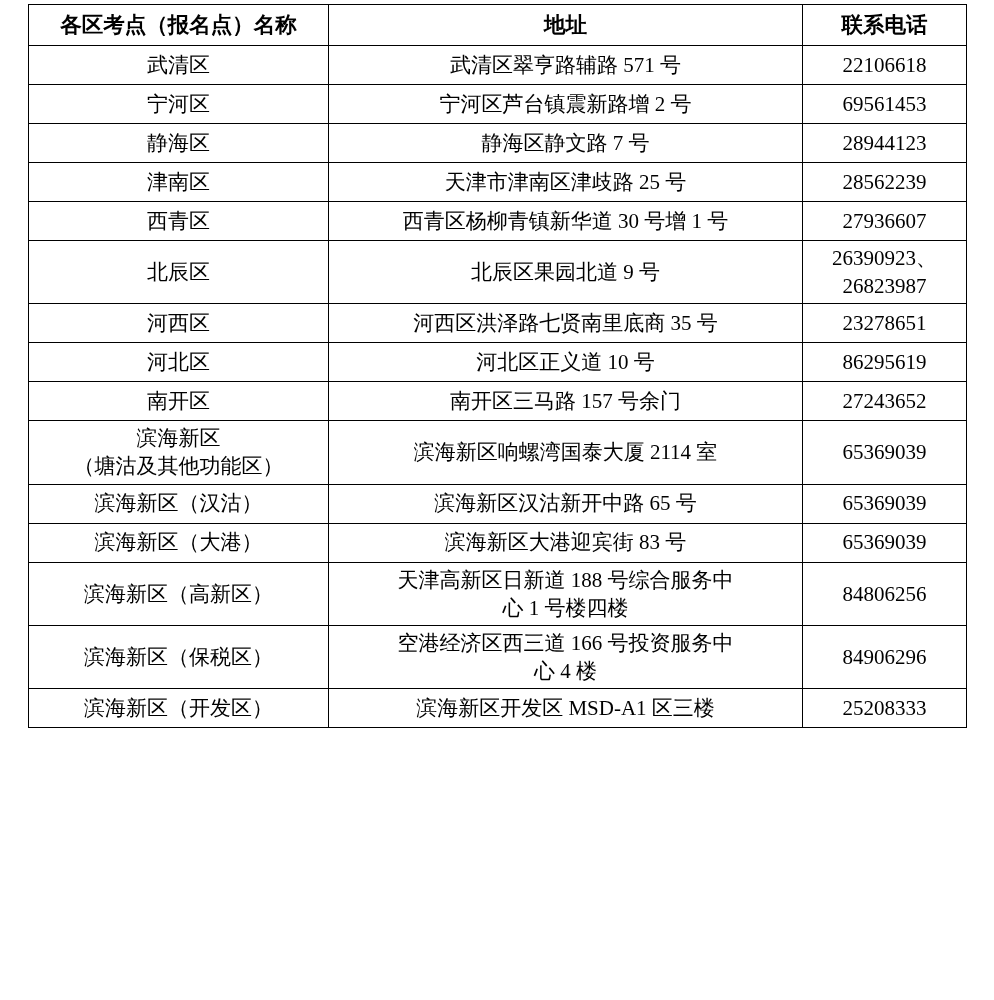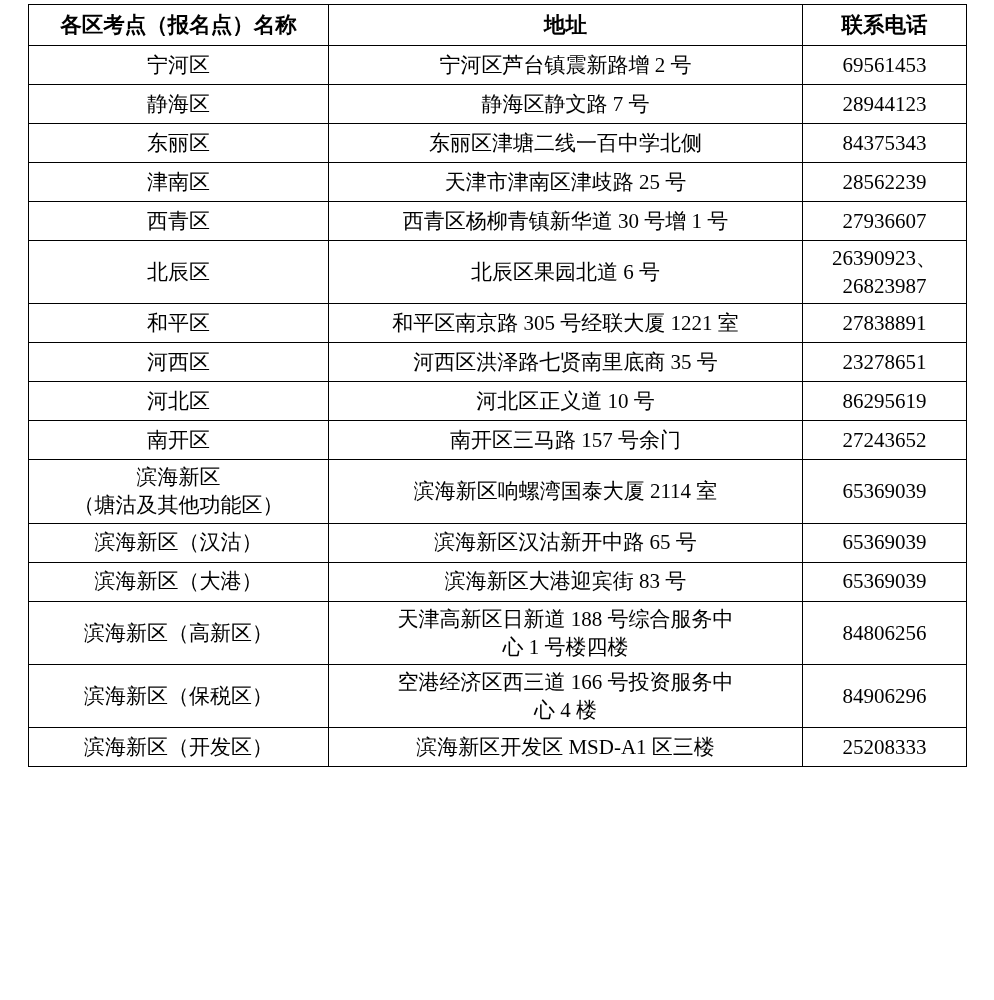--- a/index.html
+++ b/index.html
@@ -73,20 +73,37 @@
       <tr>
         <th>各区考点（报名点）名称</th>
         <th>地址</th>
         <th>联系电话</th>
       </tr>
     </thead>
     <tbody id="table-body">
         <tr>
           <td>
             <span class="cell-lines">
+              <span class="ln">武清区</span>
+            </span>
+          </td>
+          <td>
+            <span class="cell-lines">
+              <span class="ln">武清区翠亨路辅路 571 号</span>
+            </span>
+          </td>
+          <td>
+            <span class="cell-lines phone-multi">
+              <span class="ln">22106618</span>
+            </span>
+          </td>
+        </tr>
+        <tr>
+          <td>
+            <span class="cell-lines">
               <span class="ln">宁河区</span>
             </span>
           </td>
           <td>
             <span class="cell-lines">
               <span class="ln">宁河区芦台镇震新路增 2 号</span>
             </span>
           </td>
           <td>
             <span class="cell-lines phone-multi">
@@ -107,37 +124,20 @@
           </td>
           <td>
             <span class="cell-lines phone-multi">
               <span class="ln">28944123</span>
             </span>
           </td>
         </tr>
         <tr>
           <td>
             <span class="cell-lines">
-              <span class="ln">东丽区</span>
-            </span>
-          </td>
-          <td>
-            <span class="cell-lines">
-              <span class="ln">东丽区津塘二线一百中学北侧</span>
-            </span>
-          </td>
-          <td>
-            <span class="cell-lines phone-multi">
-              <span class="ln">84375343</span>
-            </span>
-          </td>
-        </tr>
-        <tr>
-          <td>
-            <span class="cell-lines">
               <span class="ln">津南区</span>
             </span>
           </td>
           <td>
             <span class="cell-lines">
               <span class="ln">天津市津南区津歧路 25 号</span>
             </span>
           </td>
           <td>
             <span class="cell-lines phone-multi">
@@ -163,44 +163,27 @@
           </td>
         </tr>
         <tr>
           <td>
             <span class="cell-lines">
               <span class="ln">北辰区</span>
             </span>
           </td>
           <td>
             <span class="cell-lines">
-              <span class="ln">北辰区果园北道 6 号</span>
+              <span class="ln">北辰区果园北道 9 号</span>
             </span>
           </td>
           <td>
             <span class="cell-lines phone-multi">
               <span class="ln">26390923、</span>
               <span class="ln">26823987</span>
-            </span>
-          </td>
-        </tr>
-        <tr>
-          <td>
-            <span class="cell-lines">
-              <span class="ln">和平区</span>
-            </span>
-          </td>
-          <td>
-            <span class="cell-lines">
-              <span class="ln">和平区南京路 305 号经联大厦 1221 室</span>
-            </span>
-          </td>
-          <td>
-            <span class="cell-lines phone-multi">
-              <span class="ln">27838891</span>
             </span>
           </td>
         </tr>
         <tr>
           <td>
             <span class="cell-lines">
               <span class="ln">河西区</span>
             </span>
           </td>
           <td>

